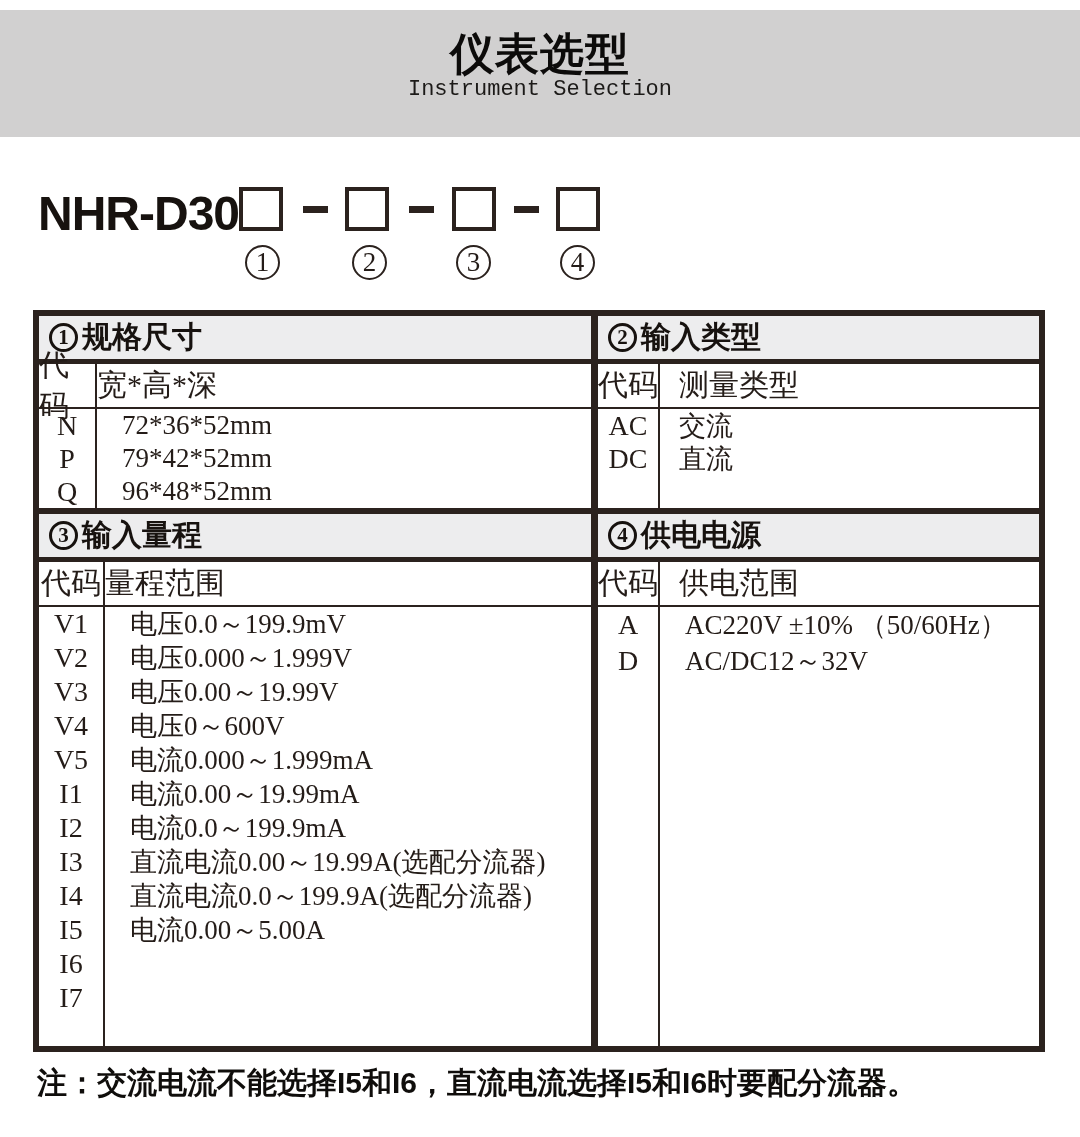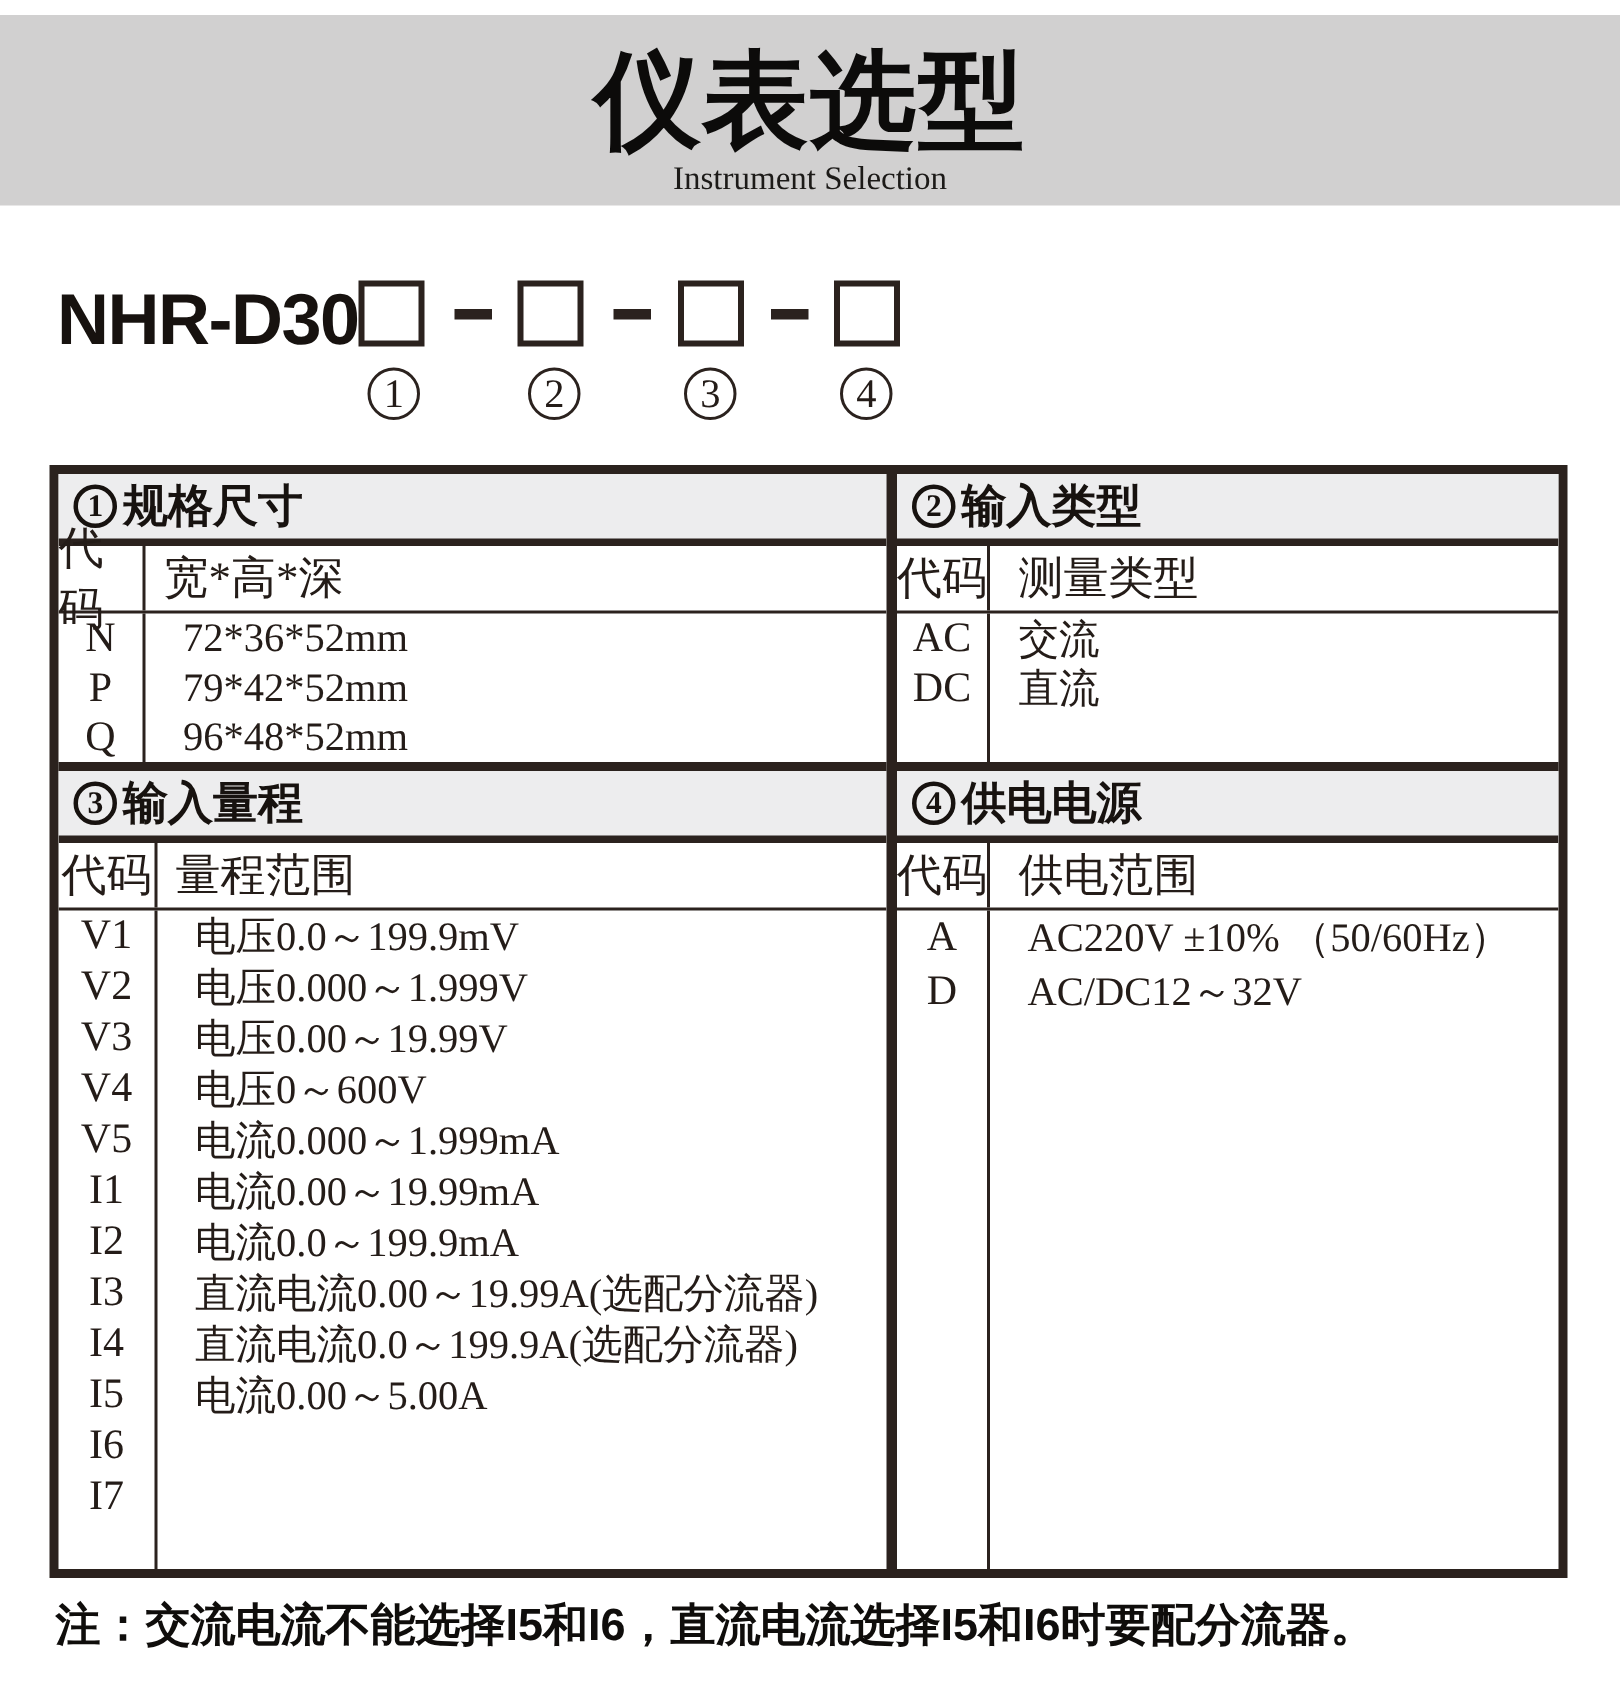--- a/index.html
+++ b/index.html
@@ -10,24 +10,24 @@
     font-family:"Liberation Serif","DejaVu Serif",serif;
   }
 
   
   .banner {
     position:absolute; left:0; top:10px; width:1080px; height:127px;
     background:#d1d0d0; text-align:center;
   }
   .banner-title {
     padding-top:21px; font-family:"Liberation Sans","DejaVu Sans",sans-serif;
-    font-weight:bold; font-size:71px; line-height:1.05; color:#0c0b0a; letter-spacing:1px;
+    font-weight:bold; font-size:44px; line-height:1.05; color:#0c0b0a; letter-spacing:1px;
   }
   .banner-subtitle {
-    font-family:Liberation Serif, serif;
+    font-family:Liberation Mono, monospace;
     font-size:22px; color:#1c1a18; margin-top:0px;text-align:center;
   }
 
   
   .model-prefix {
     position:absolute; left:38px; top:186px;
     font-family:"Liberation Sans","DejaVu Sans",sans-serif;
     font-weight:bold; font-size:48px; letter-spacing:-1px; color:#17120f;
   }
   .mbox {
@@ -87,21 +87,21 @@
   .data { display:flex; flex:1; }
   .code-col {
     border-right:2px solid #2b221e;
     display:flex; flex-direction:column; align-items:center;
   }
   .val-col { flex:1; display:flex; flex-direction:column; padding-left:25px; }
 
   .cw-size  { width:58px; }
   .cw-range { width:66px; }
   .cw-right { width:62px; }
-  .pad-l { padding-left:12px; }
+  .pad-l { }
   .pad-r { padding-left:19px; }
 
   .cell {
     display:flex; align-items:center; flex:0 0 auto;
     font-size:28px; color:#241c18; white-space:nowrap;
   }
   .val-col .cell { font-size:27px; }
   .h33 { height:33px; }
   .h34 { height:34px; }
   .h36 { height:36px; }

